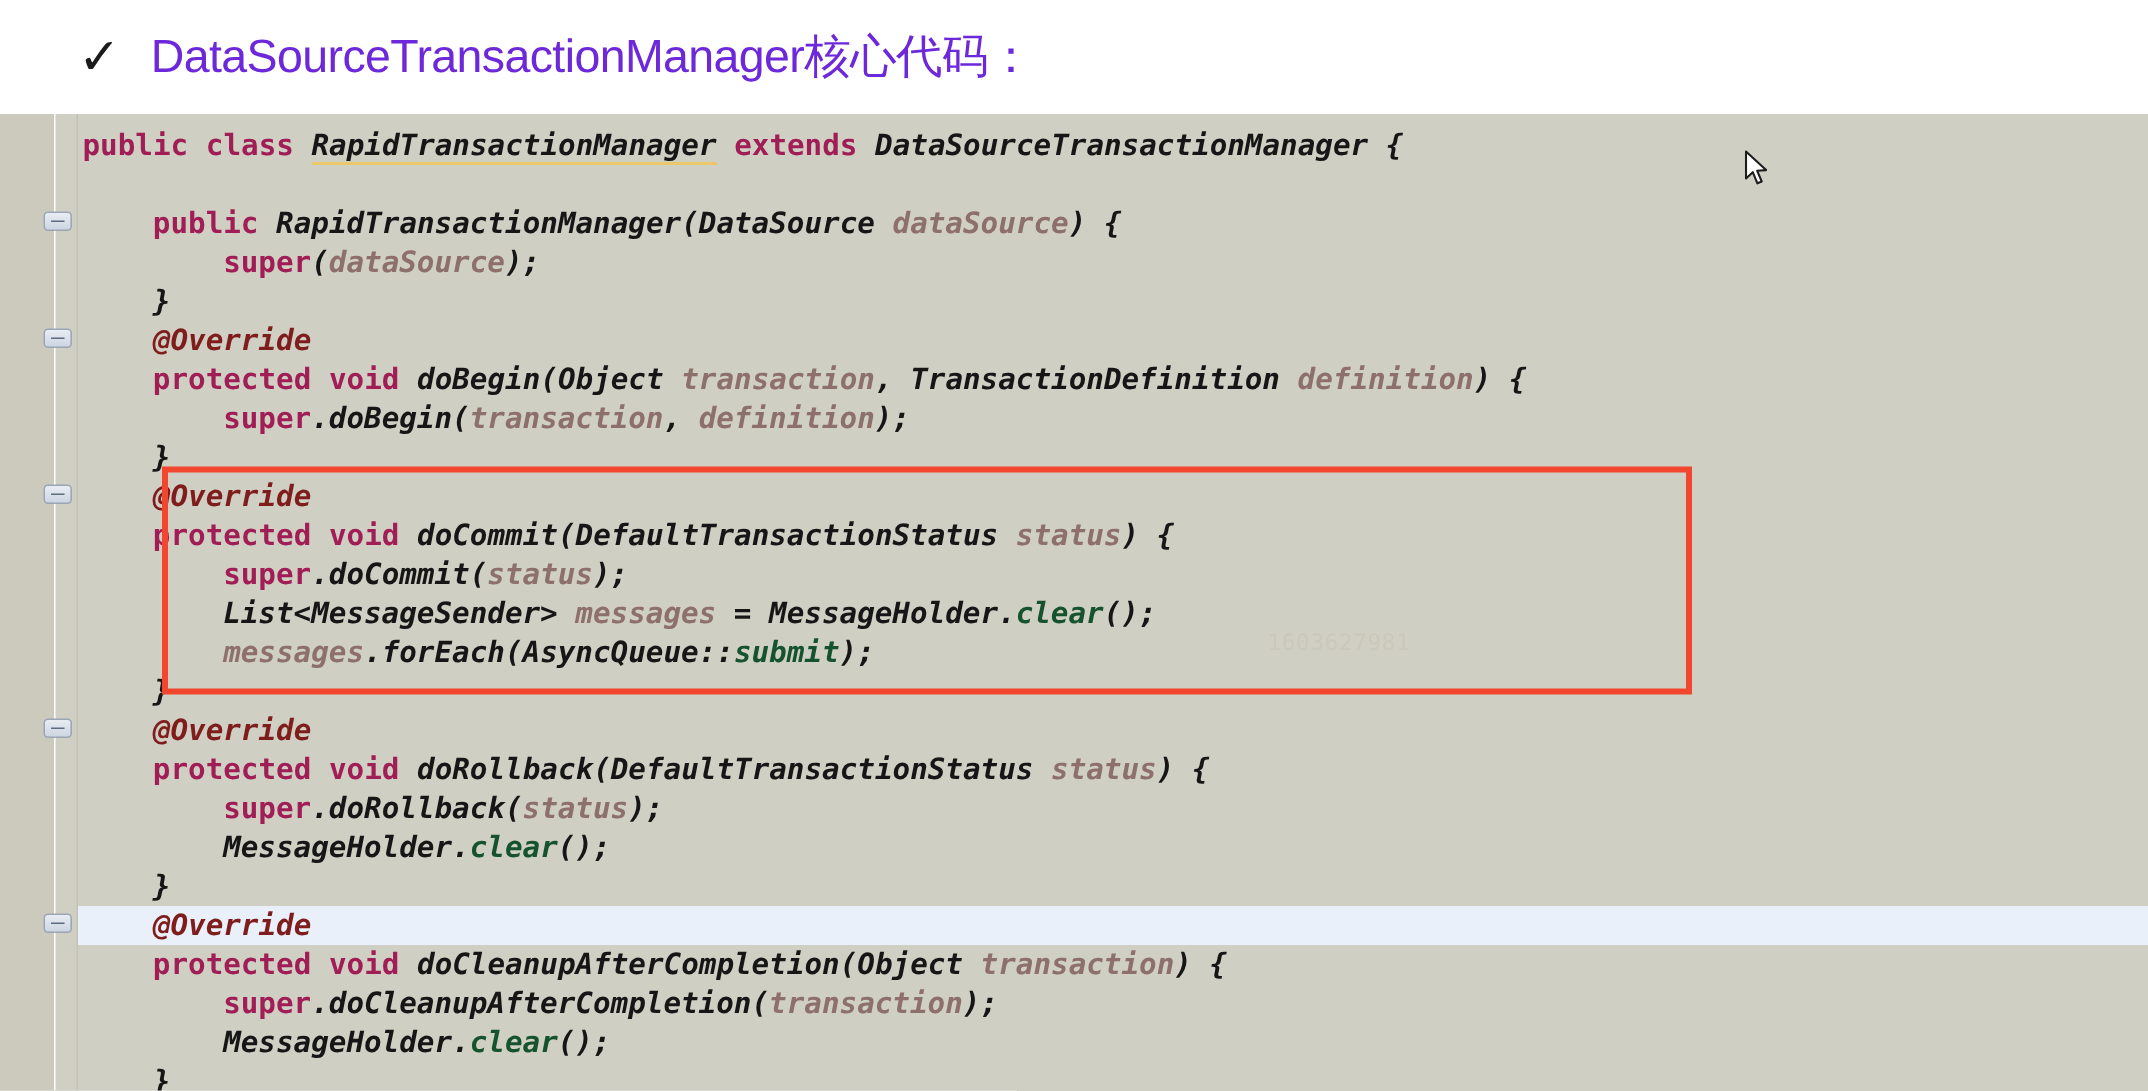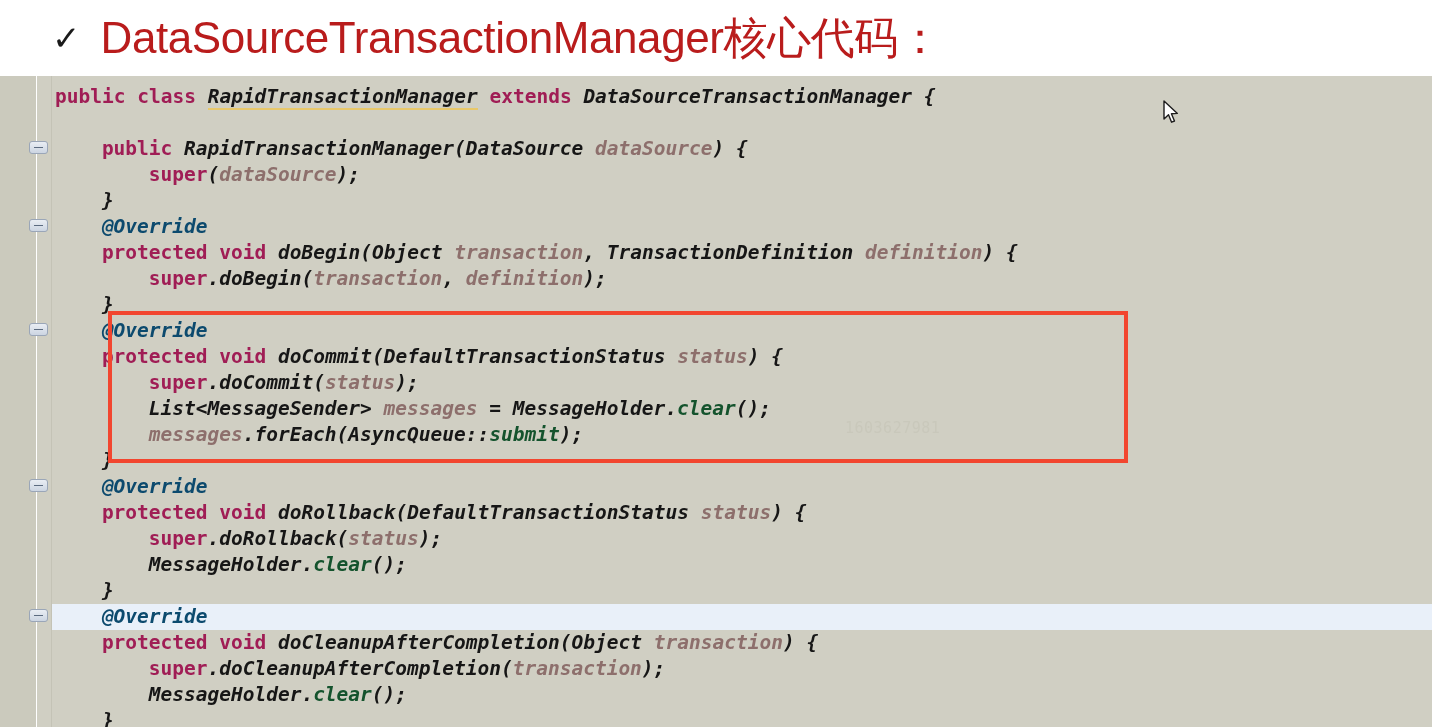--- a/index.html
+++ b/index.html
@@ -22,22 +22,22 @@
     white-space:nowrap;
   }
   #slide-title .check{
     font-size:34px;
     color:#1a1a1a;
     margin-right:20px;
     font-weight:400;
     line-height:1;
   }
   #slide-title .ttext{
-    font-size:44px;
-    color:#b91c1c;
+    font-size:31px;
+    color:#6d28d9;
     letter-spacing:-0.4px;
     font-weight:400;
   }
 
   
   #code-editor{
     position:absolute;
     left:0; top:76px;
     width:1432px; height:651px;
     background:#d0cfc3;
@@ -97,21 +97,21 @@
     width:1380px;
     height:26px;
     background:#e9f0f9;
   }
 
   
   .kw   { color:#a01d55; }
   .type { color:#161616; font-style:italic; }
   .typeu{ color:#161616; font-style:italic; border-bottom:2px solid #e8c86a; }
   .var  { color:#8d6f6c; font-style:italic; }
-  .ann  { color:#0c4a6e; font-style:italic; }
+  .ann  { color:#7f1d1d; font-style:italic; }
   .mth  { color:#161616; font-style:italic; }
   .plain{ color:#161616; font-style:italic; }
   .call { color:#14532d; font-style:italic; font-weight:bold; }
   .op   { color:#161616; }
 
   
   #red-box{
     position:absolute;
     left:108px; top:235px;
     width:1020px; height:152px;

